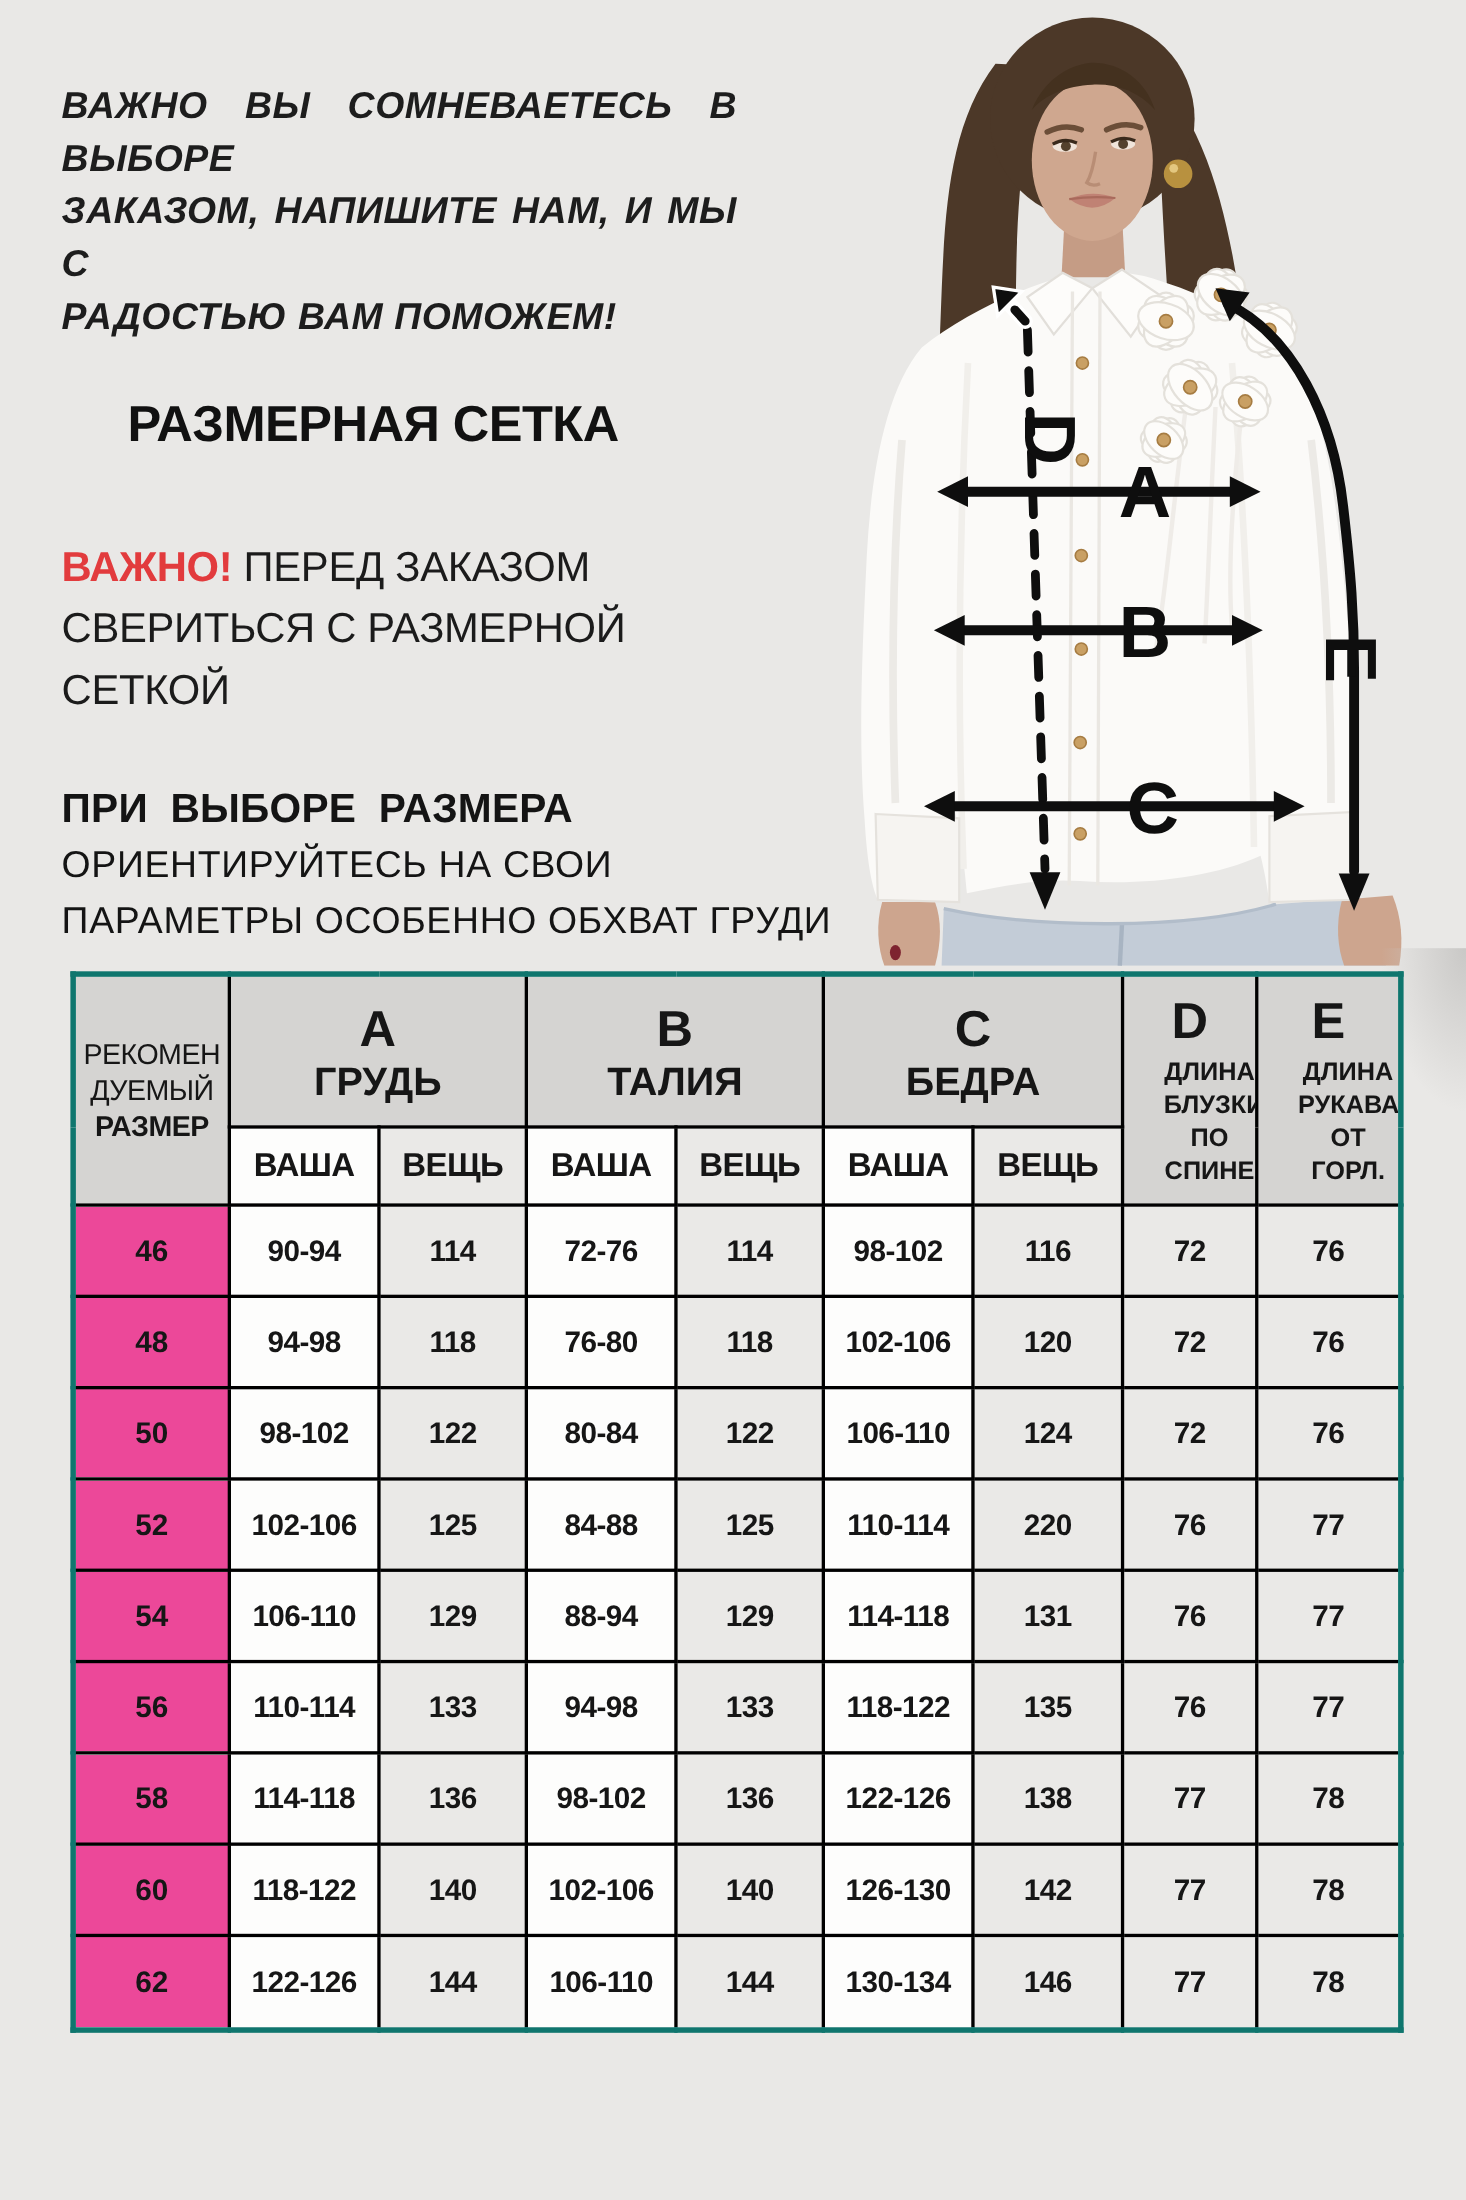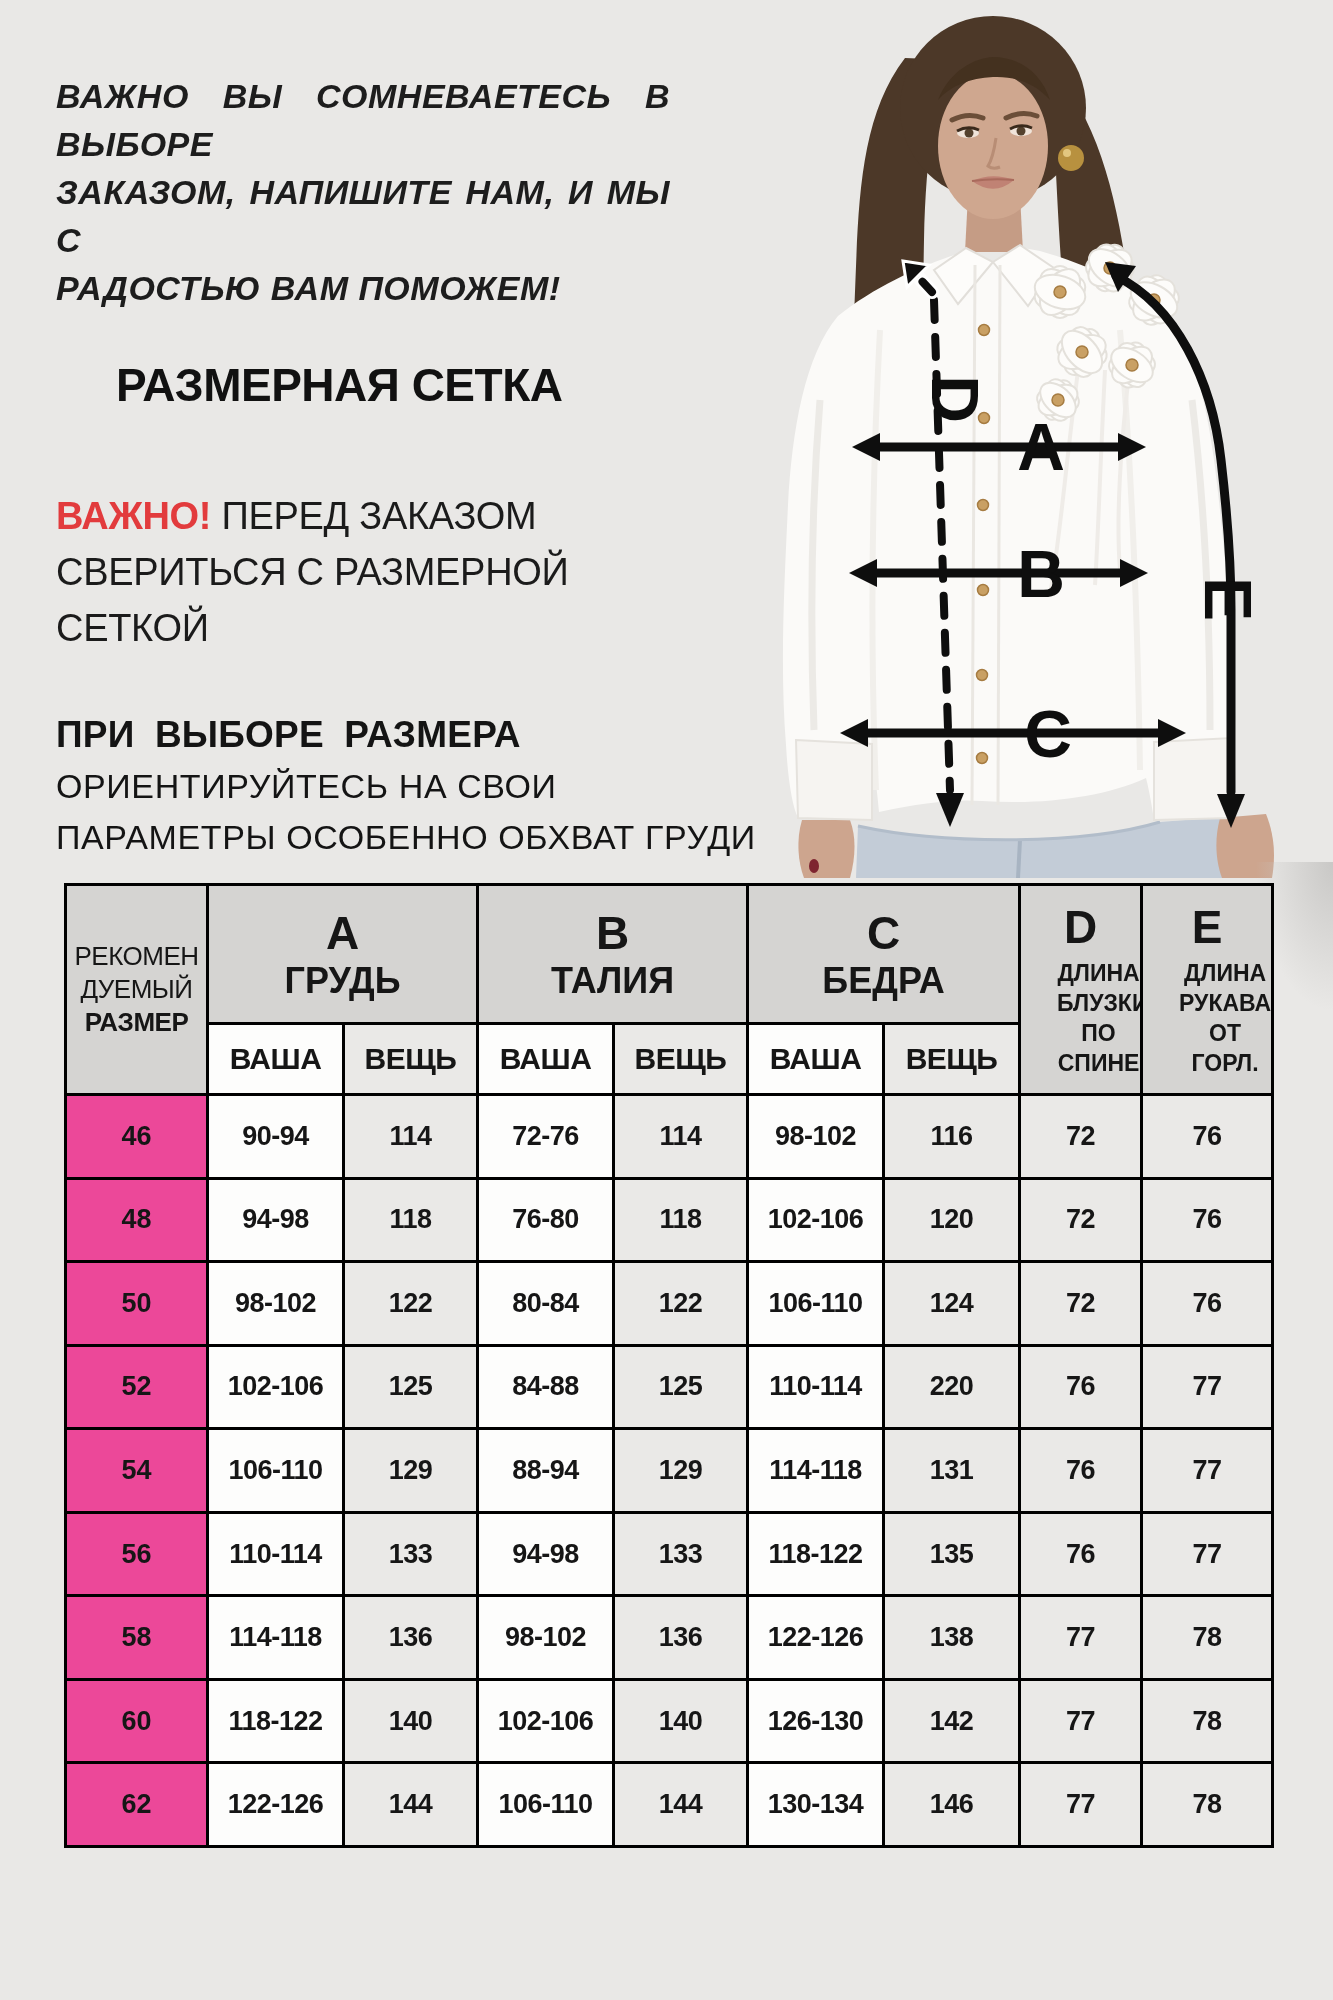--- a/index.html
+++ b/index.html
@@ -52,21 +52,21 @@
     position:absolute;left:64px;top:883px;
     width:1207px;height:965px;
     border-collapse:collapse;table-layout:fixed;
     background:#e9e8e6;
   }
   table.size-table th,table.size-table td{
     border:3px solid #000;
     text-align:center;vertical-align:middle;
     padding:0;overflow:hidden;
   }
-  table.size-table{border:3px solid #0f766e;}
+  table.size-table{border:5px solid #0f766e;}
   .c-gray{background:#d5d4d2;}
   .c-size{background:#ec4899;font-weight:700;font-size:27px;}
   .c-white{background:#fdfdfc;}
   .c-light{background:#eae9e7;}
   td.c-white,td.c-light{font-weight:700;font-size:27px;letter-spacing:-.5px;}
   .th-rec{font-size:26px;font-weight:400;line-height:33px;letter-spacing:-.5px;}
   .th-rec .rec-bold{font-weight:800;}
   .th-group .g-letter{font-size:46px;font-weight:800;line-height:52px;display:block;margin-top:2px;}
   .th-group .g-name{font-size:36px;font-weight:800;line-height:44px;display:block;}
   .th-sub{font-size:30px;font-weight:800;letter-spacing:-.5px;}

